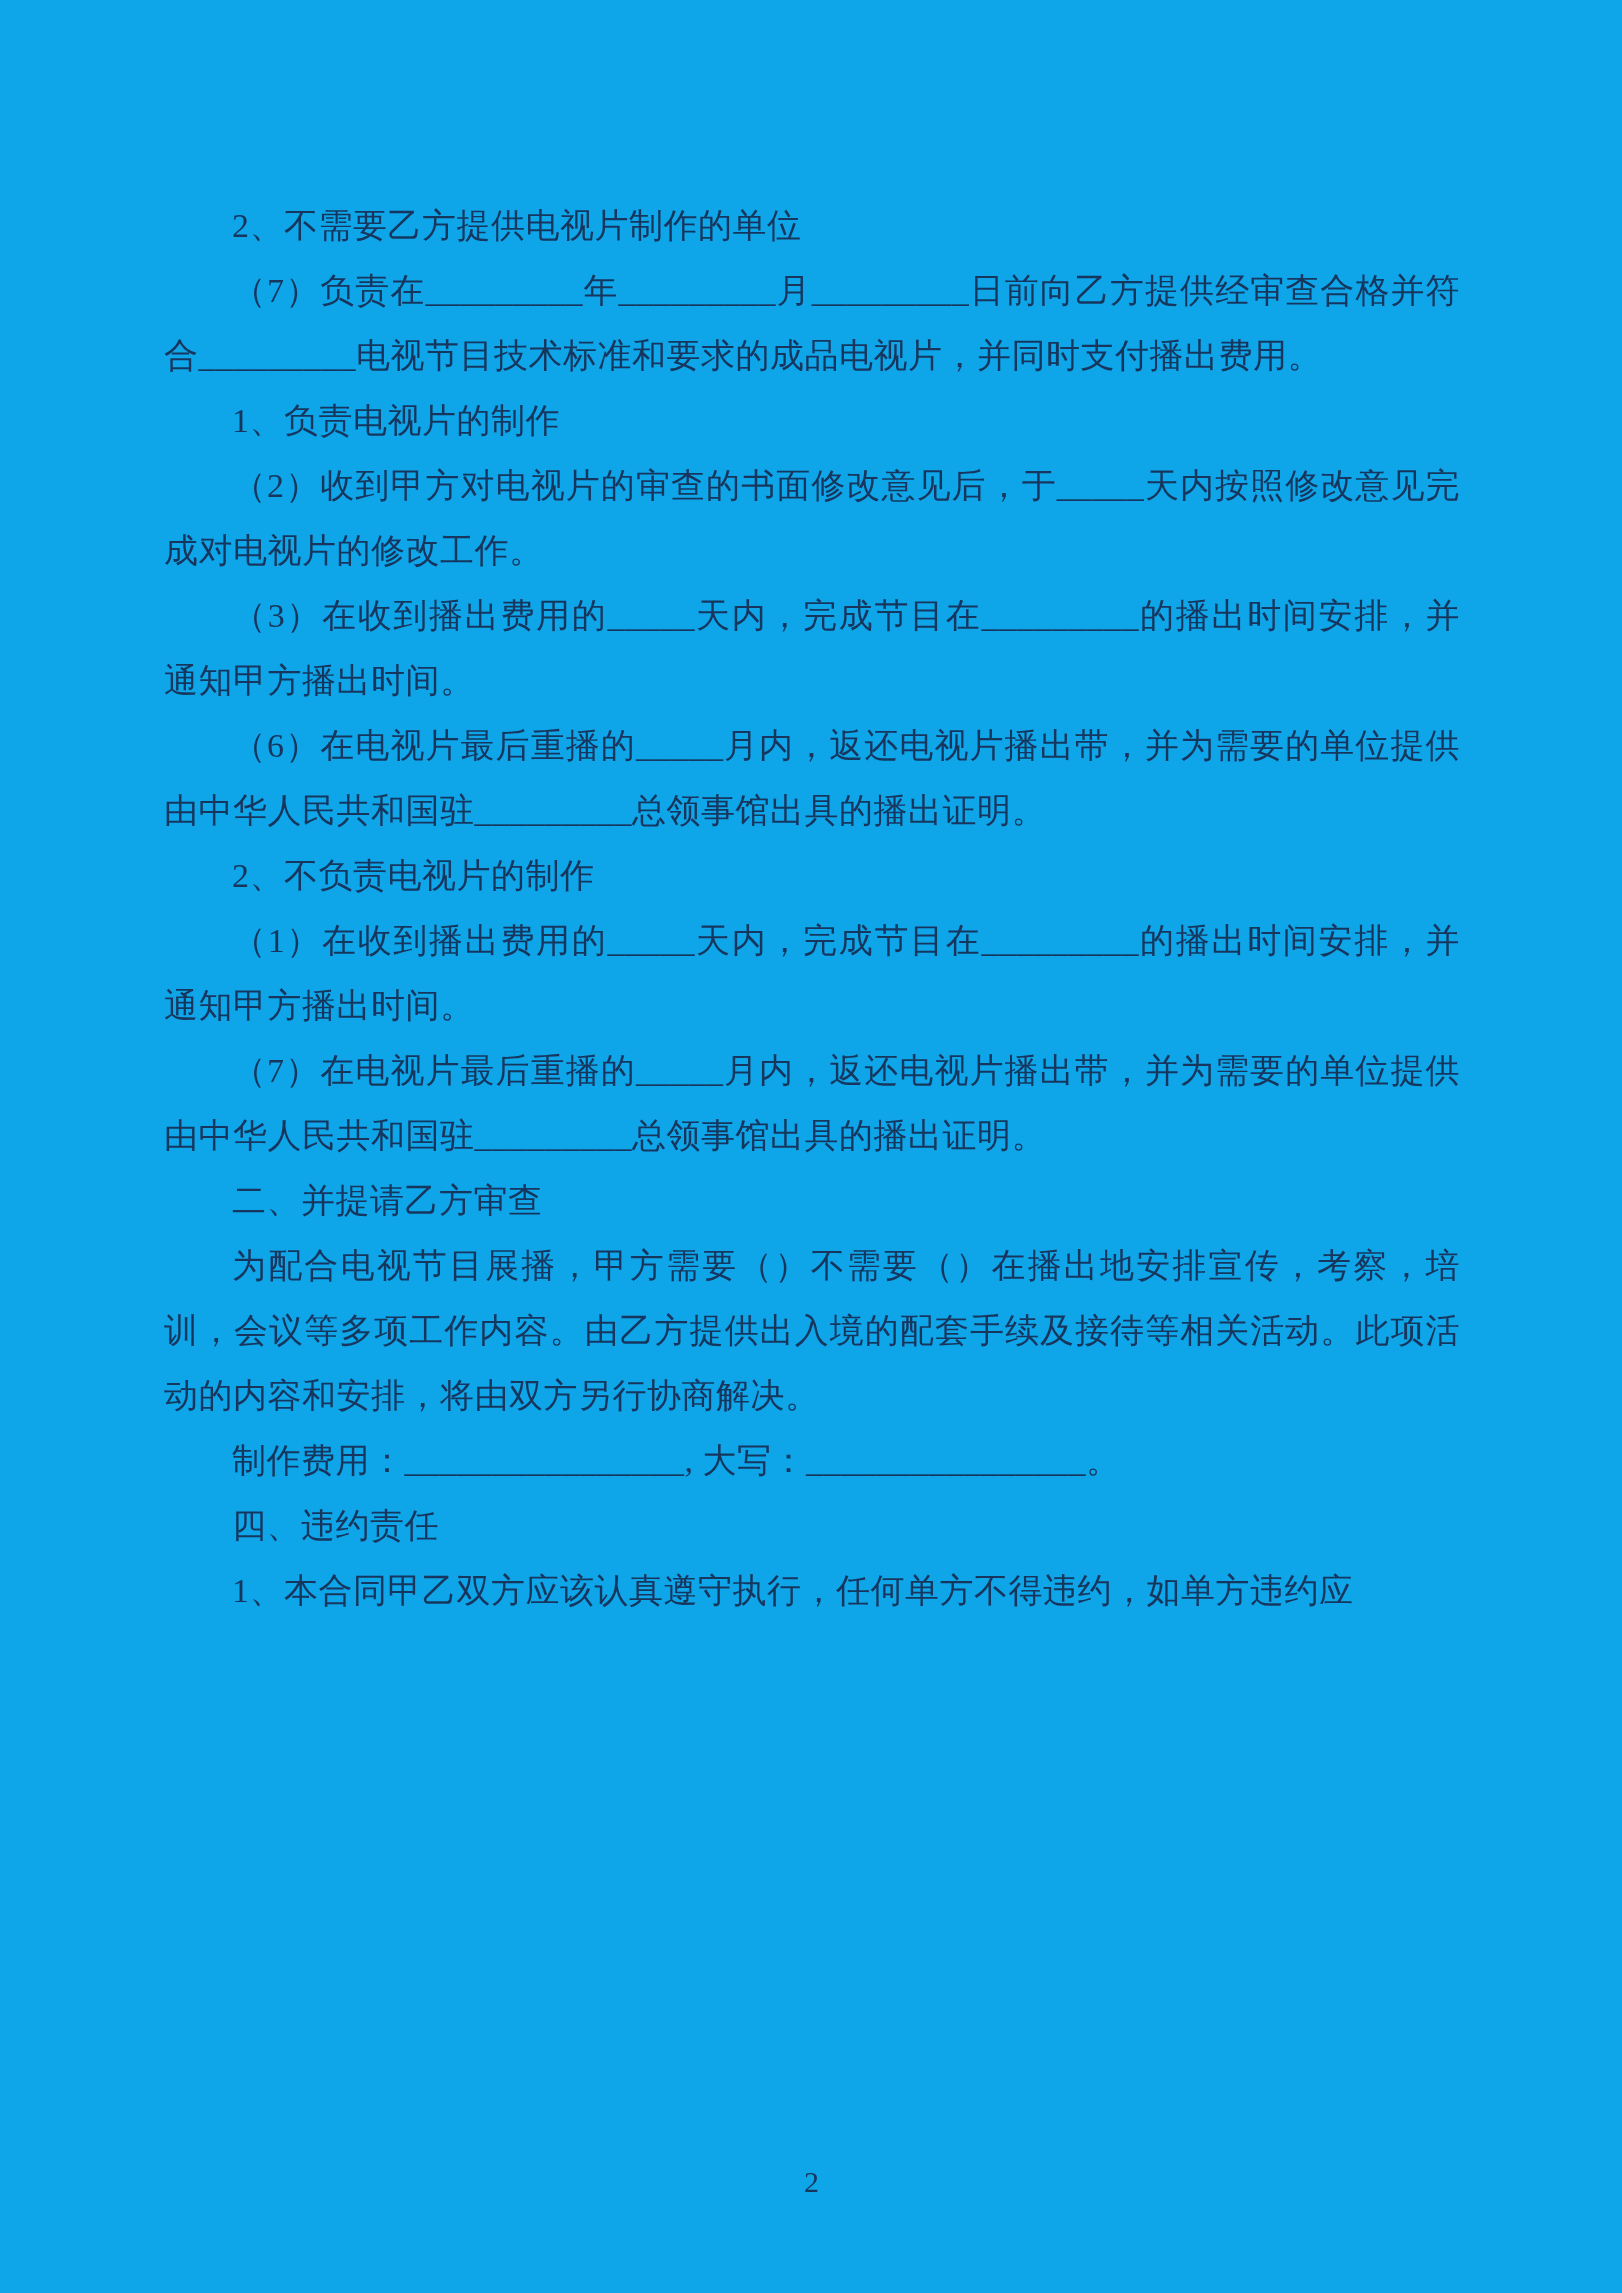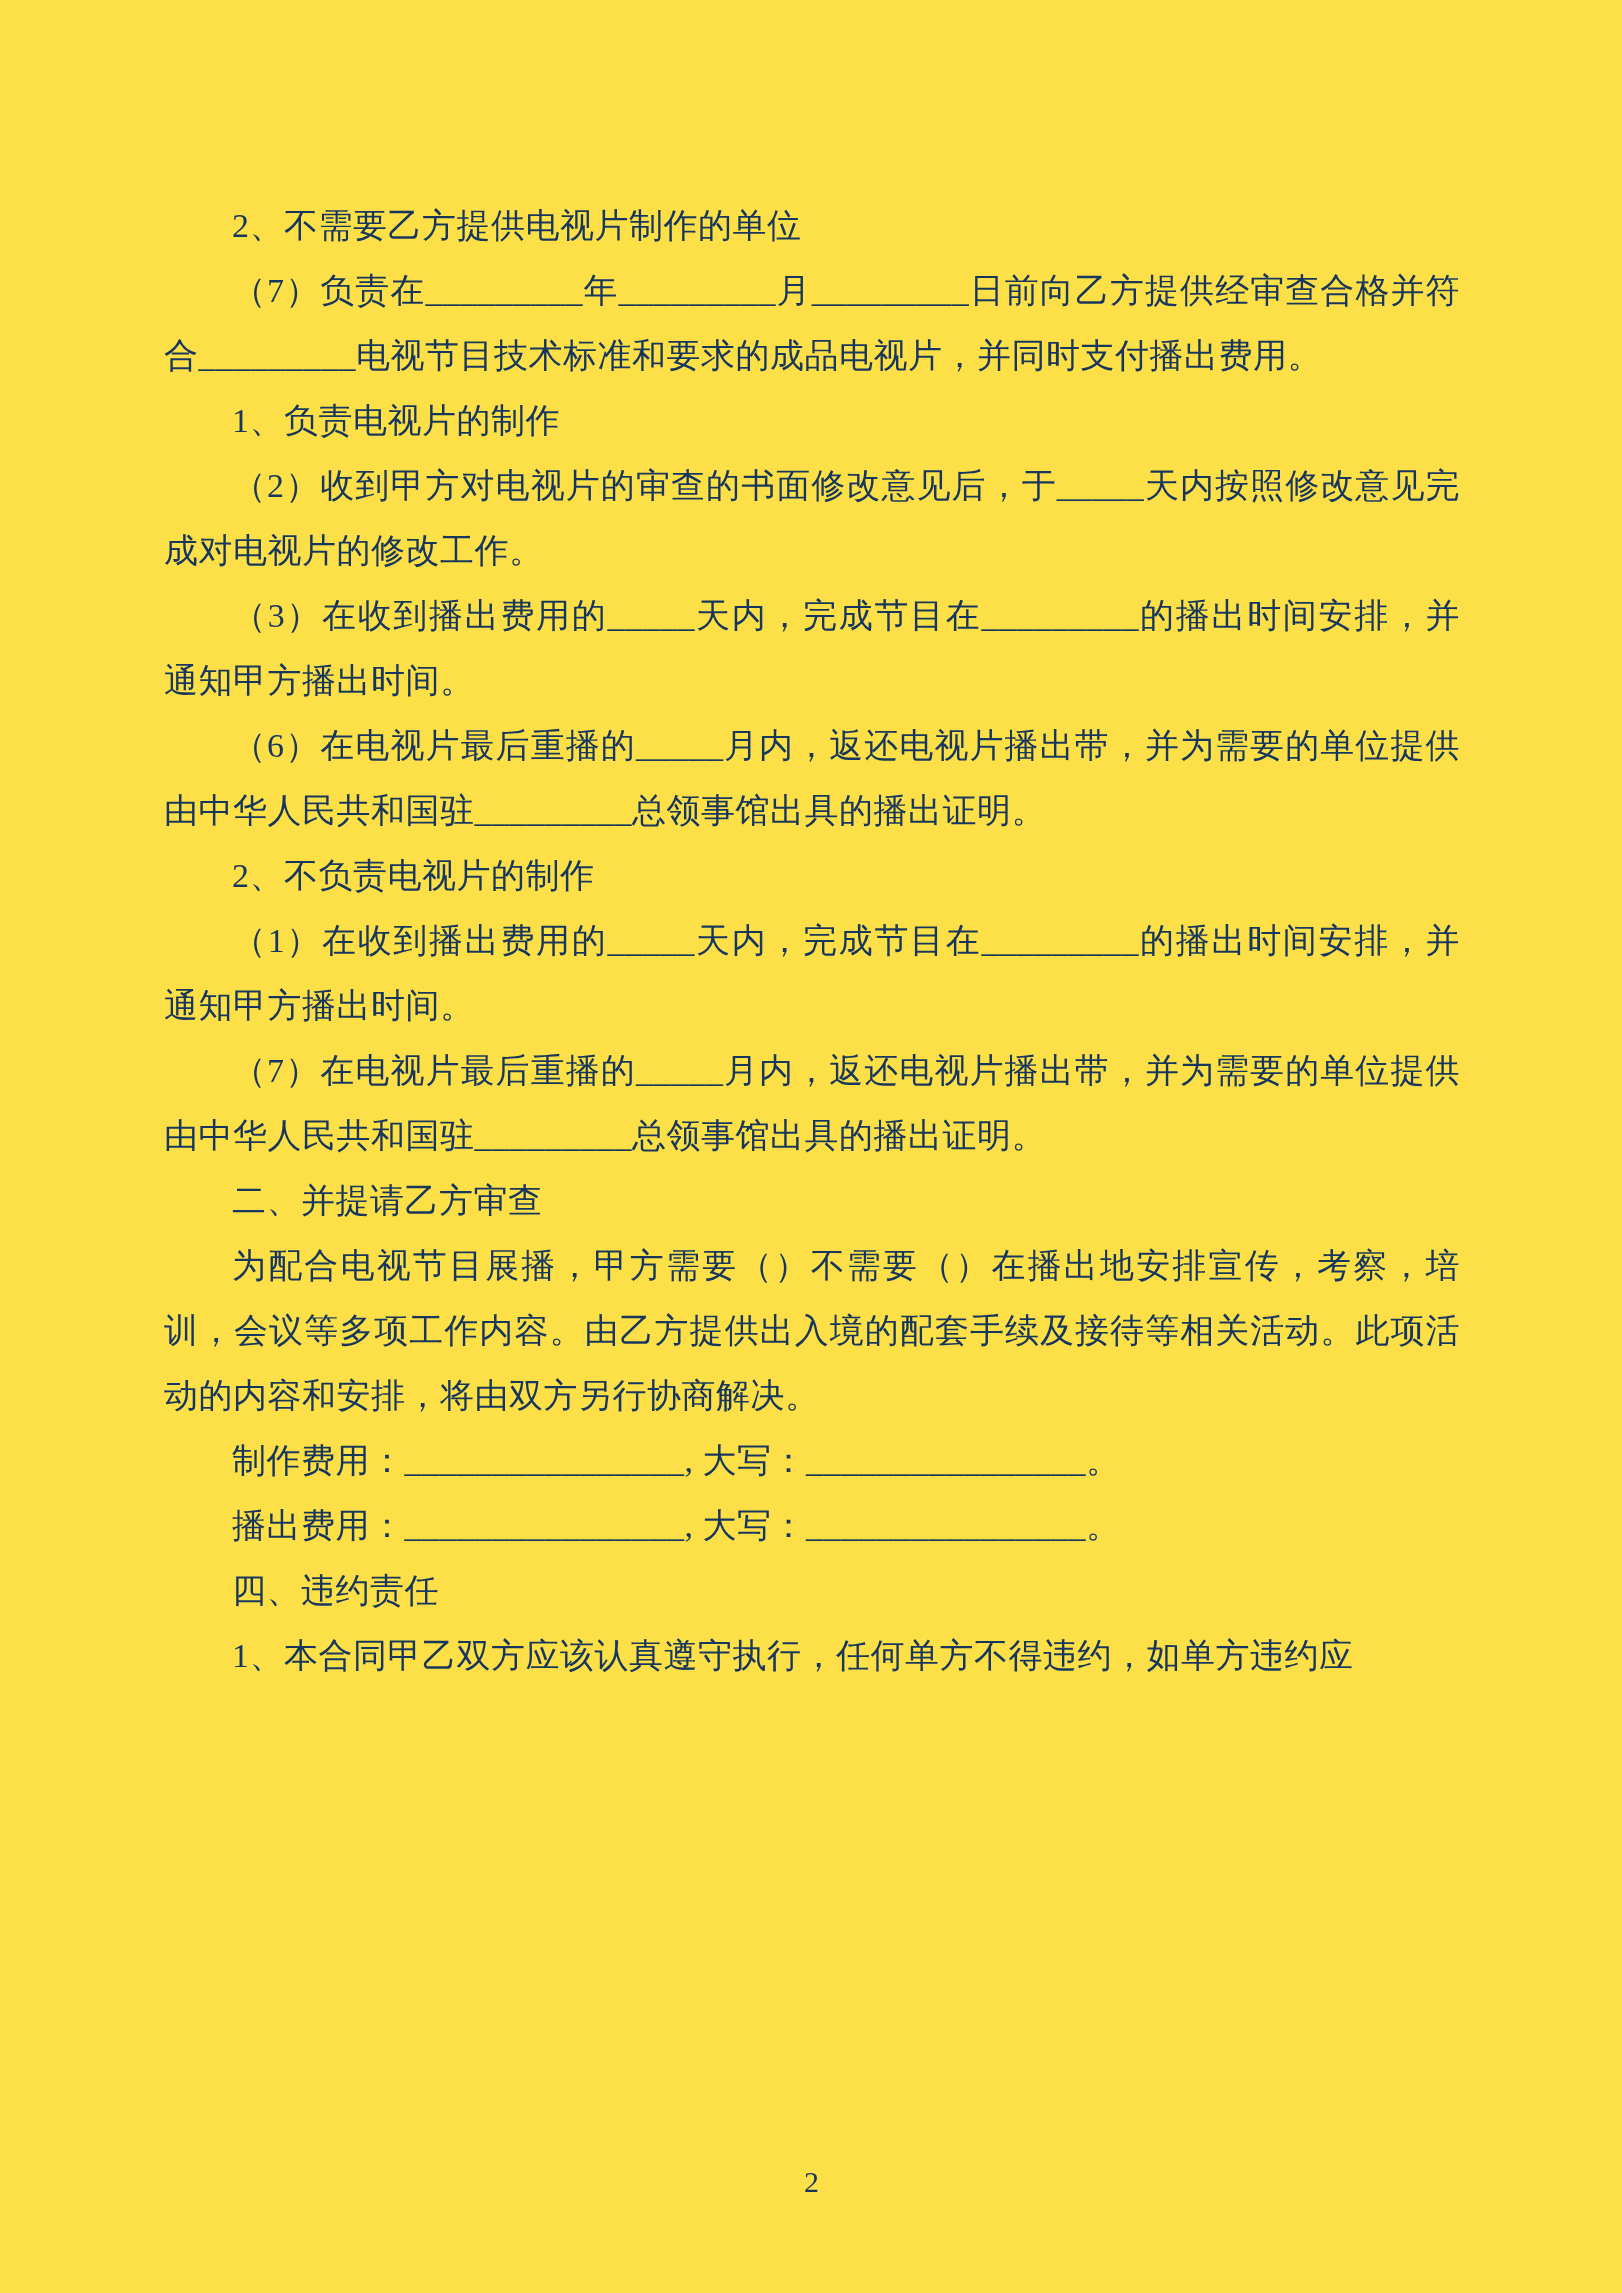--- a/index.html
+++ b/index.html
@@ -4,21 +4,21 @@
 <style>
   * { margin: 0; padding: 0; box-sizing: border-box; }
   html, body {
     background: #ffffff;
     width: 1623px;
   }
   .page {
     position: relative;
     width: 1623px;
     height: 2294px;
-    background: #fde047;
+    background: #0ea5e9;
     font-family: "Liberation Serif", "DejaVu Serif", serif;
     color: #17365d;
     overflow: hidden;
   }
   .content {
     position: absolute;
     top: 193px;
     left: 164px;
     width: 1296px;
   }
@@ -49,21 +49,20 @@
     <p class="para">1、负责电视片的制作</p>
     <p class="para">（2）收到甲方对电视片的审查的书面修改意见后，于_____天内按照修改意见完成对电视片的修改工作。</p>
     <p class="para">（3）在收到播出费用的_____天内，完成节目在_________的播出时间安排，并通知甲方播出时间。</p>
     <p class="para">（6）在电视片最后重播的_____月内，返还电视片播出带，并为需要的单位提供由中华人民共和国驻_________总领事馆出具的播出证明。</p>
     <p class="para">2、不负责电视片的制作</p>
     <p class="para">（1）在收到播出费用的_____天内，完成节目在_________的播出时间安排，并通知甲方播出时间。</p>
     <p class="para">（7）在电视片最后重播的_____月内，返还电视片播出带，并为需要的单位提供由中华人民共和国驻_________总领事馆出具的播出证明。</p>
     <p class="para">二、并提请乙方审查</p>
     <p class="para">为配合电视节目展播，甲方需要（）不需要（）在播出地安排宣传，考察，培训，会议等多项工作内容。由乙方提供出入境的配套手续及接待等相关活动。此项活动的内容和安排，将由双方另行协商解决。</p>
     <p class="para">制作费用：________________, 大写：________________。</p>
-    <p class="para">播出费用：________________, 大写：________________。</p>
     <p class="para">四、违约责任</p>
     <p class="para">1、本合同甲乙双方应该认真遵守执行，任何单方不得违约，如单方违约应</p>
   </div>
   <div class="footer">
     <span>2</span>
   </div>
 </div>
 
 
 </body></html>

